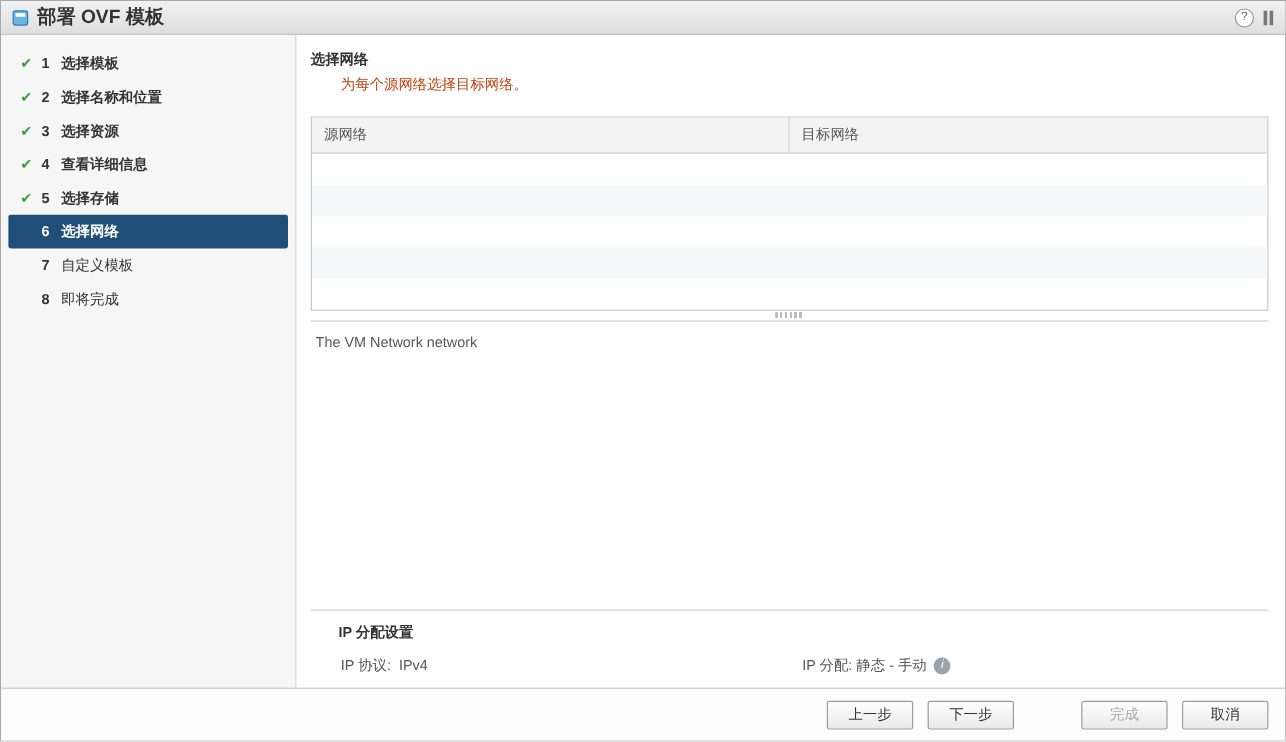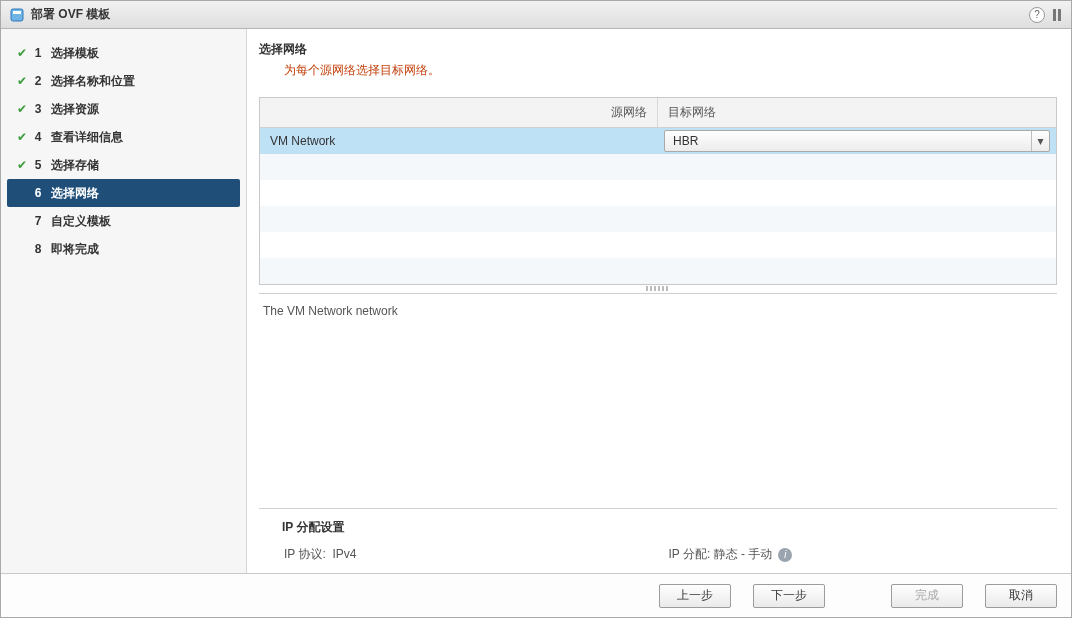--- a/index.html
+++ b/index.html
@@ -1,43 +1,43 @@
 <!DOCTYPE html>
 <html><head>
 <meta charset="utf-8">
 <style>
   * { box-sizing: border-box; margin: 0; padding: 0; }
   html, body { width: 1072px; height: 618px; font-family: Arial, "Microsoft YaHei", sans-serif; font-size: 12px; color: #333; background: #fff; }
   .dialog { width: 1072px; height: 618px; border: 1px solid #a9a9a9; display: flex; flex-direction: column; background: #fff; }
   .titlebar { height: 28px; background: linear-gradient(#f2f2f2,#dedede); border-bottom: 1px solid #b5b5b5; display: flex; align-items: center; padding: 0 8px; }
   .titlebar .icon { width: 16px; height: 16px; margin-right: 6px; }
-  .titlebar .title { font-weight: bold; color: #333; font-size: 12px; }
+  .titlebar .title { font-weight: bold; color: #333; font-size: 16px; }
   .titlebar .spacer { flex: 1; }
   .titlebar .help { width: 16px; height: 16px; border: 1px solid #999; border-radius: 50%; display: flex; align-items: center; justify-content: center; font-size: 10px; color: #666; margin-right: 6px; cursor: pointer; background: #fff; }
   .titlebar .pin { width: 12px; height: 14px; display: flex; align-items: center; justify-content: center; cursor: pointer; }
   .body { flex: 1; display: flex; overflow: hidden; }
   .sidebar { width: 246px; background: #f6f6f6; border-right: 1px solid #d6d6d6; padding-top: 10px; }
   .step { display: flex; align-items: center; height: 28px; padding-left: 14px; cursor: pointer; }
   .step .chk { width: 14px; display: flex; justify-content: center; color: #3a9d3a; font-size: 12px; }
   .step .num { width: 14px; text-align: center; font-weight: bold; color: #333; margin-left: 2px; }
   .step .label { margin-left: 6px; font-weight: bold; color: #333; }
   .step.active { background: #1f4e79; color: #fff; border-radius: 2px; margin: 0 6px; padding-left: 8px; }
   .step.active .num, .step.active .label { color: #fff; }
   .step.active .chk { visibility: hidden; }
   .step.disabled .num, .step.disabled .label { color: #9a9a9a; font-weight: normal; }
   .step.future .chk { visibility: hidden; }
   .step.future .num { color: #333; font-weight: bold; }
-  .step.future .label { color: #333; font-weight: bold; }
+  .step.future .label { color: #333; font-weight: normal; }
   .content { flex: 1; display: flex; flex-direction: column; padding: 12px 14px 0 12px; overflow: hidden; }
   .content h2 { font-size: 12px; font-weight: bold; color: #333; margin-bottom: 4px; }
   .content .sub { color: #c2410c; margin-bottom: 18px; margin-left: 25px; }
   .table-wrap { border: 1px solid #c9c9c9; }
   .thead { display: flex; background: #f3f3f3; border-bottom: 1px solid #d0d0d0; }
   .thead .col { padding: 6px 10px; color: #555; }
-  .col-src { width: 50%; border-right: 1px solid #d8d8d8; text-align: right; }
+  .col-src { width: 50%; border-right: 1px solid #d8d8d8; }
   .col-dst { width: 50%; }
   .tbody .row { display: flex; height: 26px; align-items: center; }
   .tbody .row:nth-child(even) { background: #f5f8fb; }
   .tbody .row.selected { background: #bfe1f6; }
   .tbody .cell-src { width: 50%; padding: 0 10px; }
   .tbody .cell-dst { width: 50%; padding: 2px 6px; }
   .combo { display: flex; align-items: center; width: 100%; height: 22px; border: 1px solid #a9a9a9; background: linear-gradient(#fefefe,#ececec); border-radius: 2px; cursor: pointer; }
   .combo .val { flex: 1; padding: 0 8px; color: #333; }
   .combo .arrow { width: 18px; border-left: 1px solid #bdbdbd; display: flex; align-items: center; justify-content: center; color: #555; height: 100%; }
   .splitter { height: 8px; position: relative; }
@@ -45,21 +45,21 @@
   .desc-block { border-top: 1px solid #d0d0d0; padding: 10px 4px 0 4px; }
   .desc-block h3 { font-size: 12px; font-weight: bold; margin-bottom: 10px; color: #333; }
   .desc-block .desc-text { color: #555; }
   .flex-fill { flex: 1; }
   .ip-block { border-top: 1px solid #d0d0d0; padding: 10px 4px; }
   .ip-block h3 { font-size: 12px; font-weight: bold; margin-bottom: 10px; color: #333; padding-left: 19px; }
   .ip-row { display: flex; }
   .ip-left { width: 50%; color: #555; margin-left: 21px; }
   .ip-right { width: 50%; color: #555; display: flex; align-items: center; }
   .info-icon { display: inline-flex; width: 14px; height: 14px; border-radius: 50%; background: #9aa4ae; color: #fff; align-items: center; justify-content: center; font-size: 10px; font-style: italic; margin-left: 6px; }
-  .footer { height: 44px; border-top: 1px solid #c9c9c9; display: flex; align-items: center; justify-content: flex-end; padding: 0 14px; gap: 22px; background: #fdfdfd; }
+  .footer { height: 44px; border-top: 1px solid #c9c9c9; display: flex; align-items: center; justify-content: flex-end; padding: 0 14px; gap: 12px; background: #fdfdfd; }
   .btn { min-width: 72px; height: 24px; border: 1px solid #9c9c9c; background: linear-gradient(#fefefe,#eaeaea); border-radius: 2px; cursor: pointer; font-size: 12px; color: #333; }
   .btn:disabled { color: #aaa; cursor: default; margin-left: 44px; }
 </style>
 </head>
 <body>
 
 <div class="dialog">
 
   <div class="titlebar">
     <span class="icon">
@@ -125,29 +125,20 @@
     <div class="content">
       <h2>选择网络</h2>
       <div class="sub">为每个源网络选择目标网络。</div>
 
       <div class="table-wrap">
         <div class="thead">
           <div class="col col-src">源网络</div>
           <div class="col col-dst">目标网络</div>
         </div>
         <div class="tbody">
-          <div class="row selected">
-            <div class="cell-src">VM Network</div>
-            <div class="cell-dst">
-              <div class="combo">
-                <span class="val">HBR</span>
-                <span class="arrow">▾</span>
-              </div>
-            </div>
-          </div>
           <div class="row">
               <div class="cell-src"></div>
               <div class="cell-dst"></div>
             </div>
           <div class="row">
               <div class="cell-src"></div>
               <div class="cell-dst"></div>
             </div>
           <div class="row">
               <div class="cell-src"></div>

